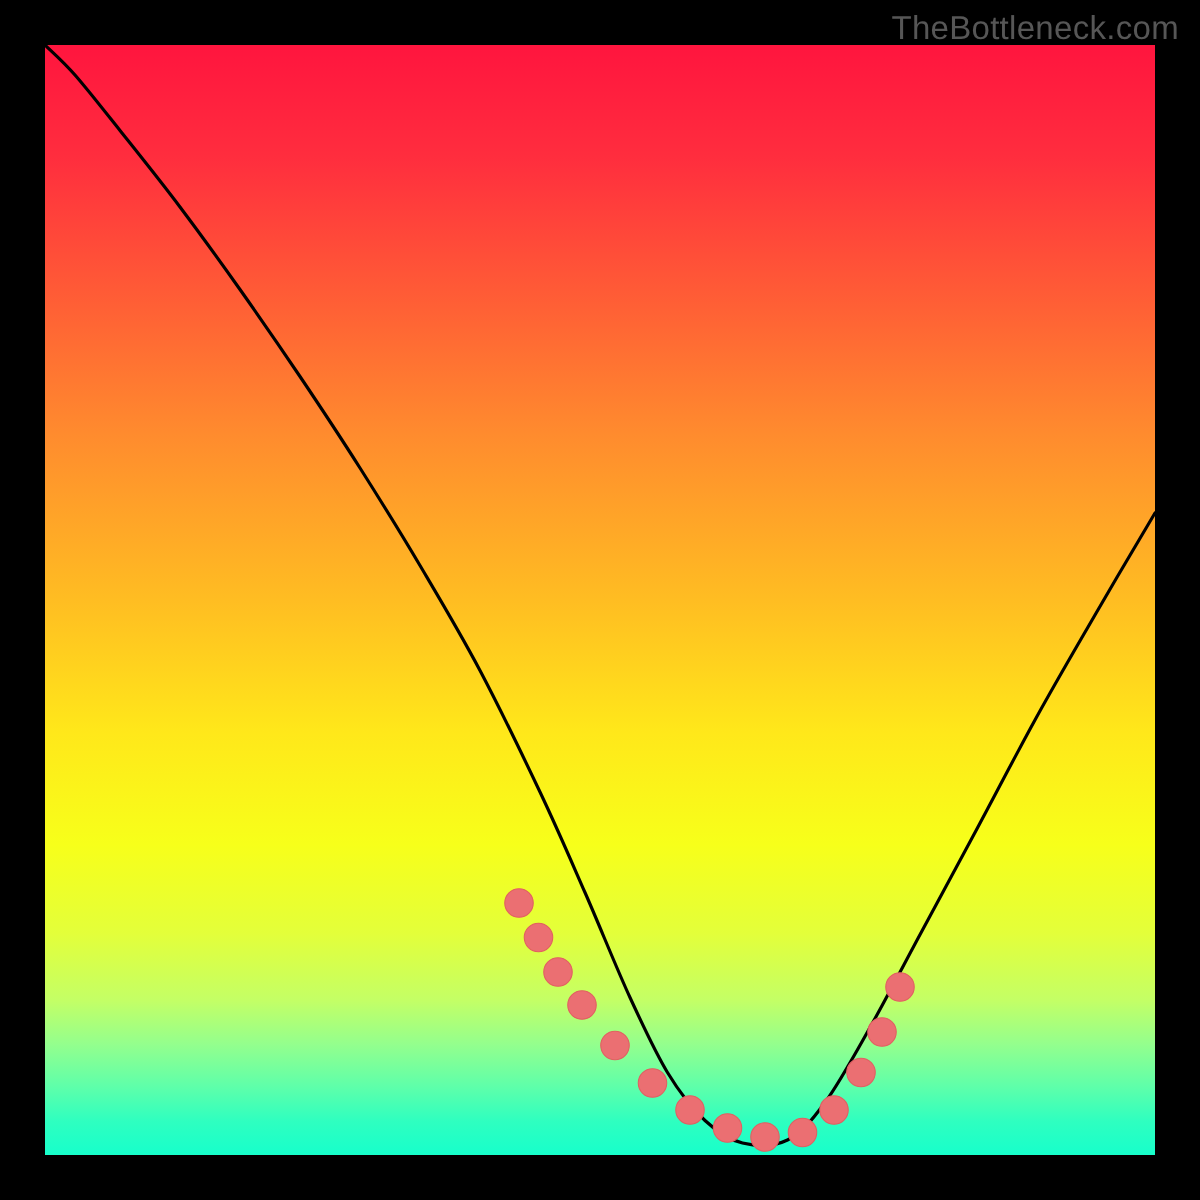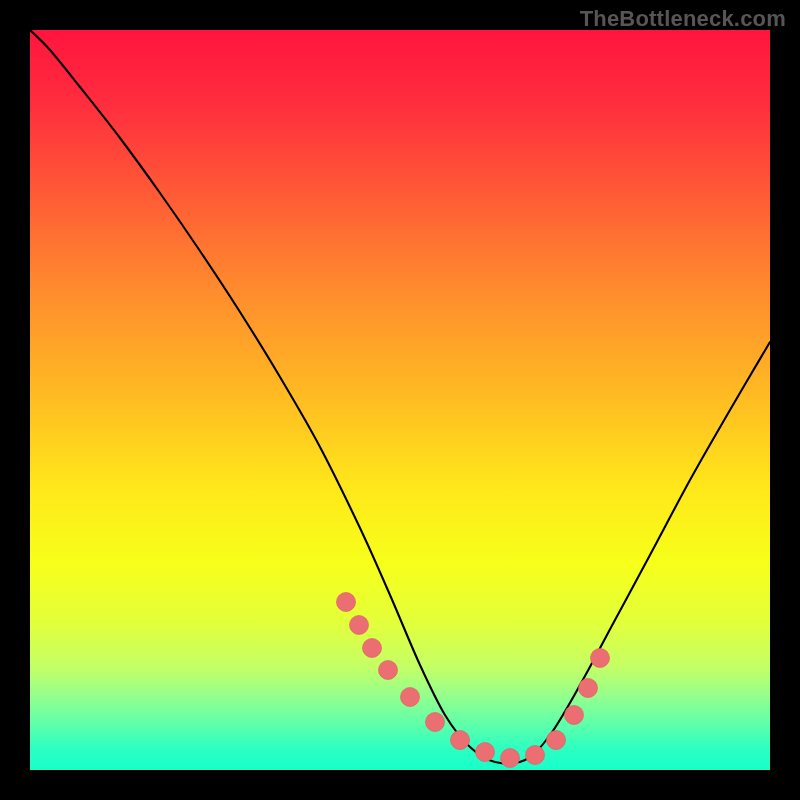--- a/index.html
+++ b/index.html
@@ -9,21 +9,21 @@
     width: 800px;
     height: 800px;
     background: #000;
   }
   .watermark {
     position: absolute;
     top: 6px;
     right: 14px;
     font-family: Arial, Helvetica, sans-serif;
     font-size: 22px;
-    font-weight: bold;
+    font-weight: normal;
     color: #565656;
     letter-spacing: 0.2px;
     z-index: 10;
   }
   .plot {
     position: absolute;
     left: 30px;
     top: 30px;
     width: 740px;
     height: 740px;

